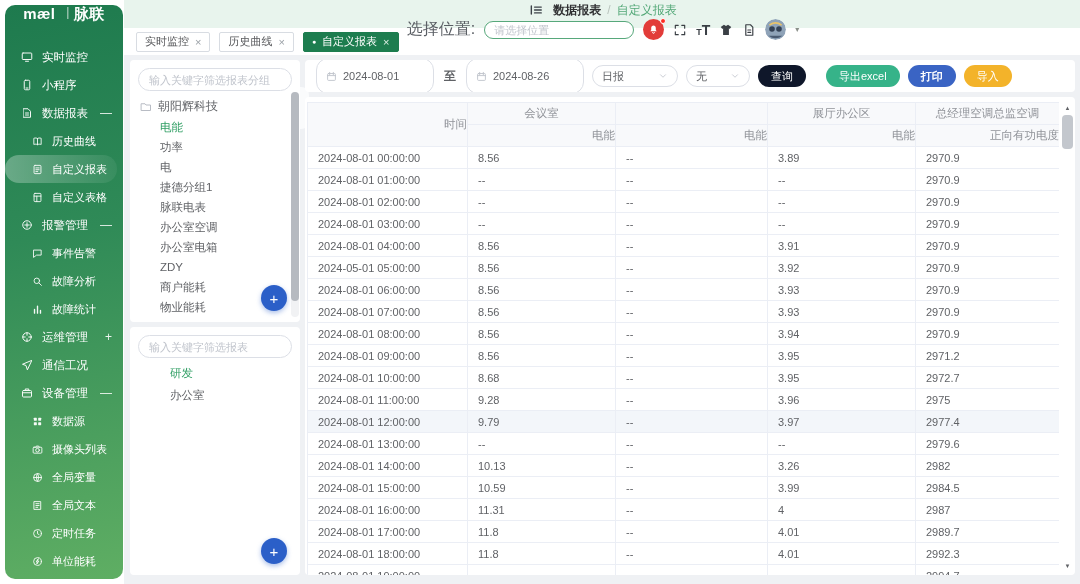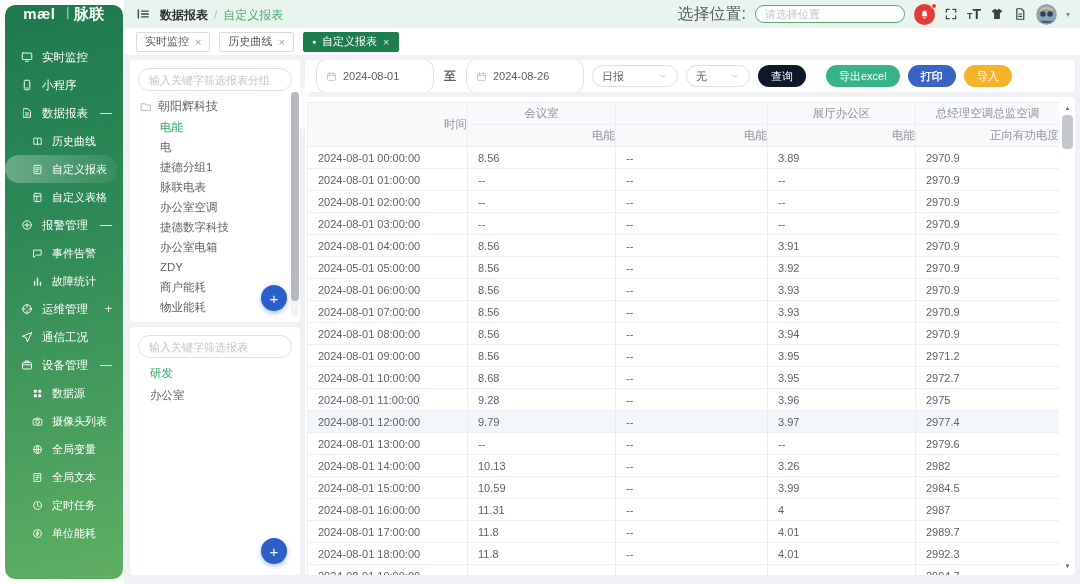--- a/index.html
+++ b/index.html
@@ -23,21 +23,21 @@
   .s-item.sub { padding-left:27px; font-size:11px; }
   .s-item .s-ico { margin-right:9px; display:flex; opacity:.95; }
   .s-item.sub .s-ico svg { width:11px; height:11px; }
   .s-state { position:absolute; right:11px; font-size:12px; opacity:.9; }
   .s-item.active { background:linear-gradient(90deg,rgba(255,255,255,.30),rgba(255,255,255,.06));
     border-radius:14px; margin:0 6px 0 0; }
 
   
   .main { position:absolute; left:124px; right:0; top:0; bottom:0; }
   .topbar { height:28px; background:#E8F4ED; display:flex; align-items:center;
-    justify-content:space-between; padding:0 10px 0 12px; }
+    justify-content:space-between; padding:0 10px 0 12px;flex-direction:column; }
   .tb-left { display:flex; align-items:center; gap:10px; }
   .collapse { color:#3d4249; display:flex; cursor:pointer; }
   .collapse svg { width:14px; height:14px; }
   .crumb { font-size:12px; color:#303133; font-weight:bold; cursor:pointer; }
   .crumb-sep { font-size:12px; color:#b9c4bd; margin:0 6px; }
   .crumb-act { font-size:12px; color:#54A878; }
   .tb-right { display:flex; align-items:center; gap:9px; }
   .loc-label { font-size:16px; color:#5a5e64; }
   .loc-input { width:150px; height:18px; border:1px solid #57A87B; border-radius:10px;
     background:#fff; font-size:11px; padding:0 9px; color:#606266; outline:none; }
@@ -72,21 +72,21 @@
   .tree1 { flex:0 0 262px; }
   .tree2 { flex:1; }
   .tsearch { margin:8px 8px 4px; height:23px; width:calc(100% - 16px); border:1px solid #dcdfe6;
     border-radius:12px; font-size:11px; padding:0 10px; color:#606266; outline:none; background:#fff; }
   .tsearch::placeholder { color:#c0c4cc; }
   .tfolder { display:flex; align-items:center; gap:6px; padding:3px 10px 2px; font-size:12px;
     color:#606266; cursor:pointer; }
   .tfolder .ico { color:#b8bcc4; display:flex; }
   .titem { height:20px; line-height:20px; padding-left:30px; font-size:11.5px; color:#606266;
     cursor:pointer; white-space:nowrap; }
-  .tree2 .titem { height:22px; line-height:22px; padding-left:20px; }
+  .tree2 .titem { height:22px; line-height:22px; padding-left:40px; }
   .titem.sel { color:#2F9E63; }
   .tscroll { position:absolute; right:1px; top:32px; bottom:5px; width:8px; background:#f1f2f4;
     border-radius:4px; cursor:pointer; }
   .tscroll .thumb { position:absolute; top:0; left:0; width:8px; height:93%;
     background:#b6bac0; border-radius:4px; }
   .fab { position:absolute; right:13px; bottom:11px; width:26px; height:26px; border-radius:50%;
     background:#2B5FC8; color:#fff; font-size:15px; display:flex; align-items:center;
     justify-content:center; cursor:pointer; box-shadow:0 2px 5px rgba(43,95,200,.4); }
   .handle { position:absolute; left:176px; top:32px; width:9px; height:42px;
     background:#fafbfc; border-radius:0 8px 8px 0; cursor:pointer; }
@@ -207,20 +207,29 @@
         <span class="s-ico">
           <svg viewBox="0 0 24 24" fill="none" stroke="currentColor" stroke-width="2" stroke-linecap="round" stroke-linejoin="round">
             <path d="M4 4.5h16v11H10l-6 4.5z"></path>
           </svg>
         </span>
         <span class="s-label">事件告警</span>
       </div>
       <div class="s-item sub">
         <span class="s-ico">
           <svg viewBox="0 0 24 24" fill="none" stroke="currentColor" stroke-width="2" stroke-linecap="round" stroke-linejoin="round">
+            <circle cx="10.5" cy="10.5" r="6"></circle>
+            <path d="M15 15l5.5 5.5"></path>
+          </svg>
+        </span>
+        <span class="s-label">故障分析</span>
+      </div>
+      <div class="s-item sub">
+        <span class="s-ico">
+          <svg viewBox="0 0 24 24" fill="none" stroke="currentColor" stroke-width="2" stroke-linecap="round" stroke-linejoin="round">
             <path d="M5.5 20v-8M12 20V5M18.5 20v-6" stroke-width="3"></path>
           </svg>
         </span>
         <span class="s-label">故障统计</span>
       </div>
       <div class="s-item group">
         <span class="s-ico">
           <svg viewBox="0 0 24 24" fill="none" stroke="currentColor" stroke-width="2" stroke-linecap="round" stroke-linejoin="round">
             <circle cx="12" cy="12" r="8.5"></circle>
             <path d="M12 3.5v5M12 15.5v5M3.5 12h5M15.5 12h5"></path>
@@ -389,25 +398,25 @@
         <div class="tfolder">
           <span class="ico">
             <svg viewBox="0 0 24 24" fill="none" stroke="currentColor" stroke-width="2" stroke-linejoin="round">
                 <path d="M3 5.5h7l2 2.5h9v11H3z"></path>
               </svg>
           </span>
           <span>朝阳辉科技</span>
         </div>
         <div id="tree1-list">
             <div class="titem sel">电能</div>
+            <div class="titem">功率</div>
             <div class="titem">电</div>
             <div class="titem">捷德分组1</div>
             <div class="titem">脉联电表</div>
             <div class="titem">办公室空调</div>
-            <div class="titem">捷德数字科技</div>
             <div class="titem">办公室电箱</div>
             <div class="titem">ZDY</div>
             <div class="titem">商户能耗</div>
             <div class="titem">物业能耗</div>
           </div>
         <div class="tscroll">
             <div class="thumb"></div>
           </div>
         <div class="fab">+</div>
       </div>

